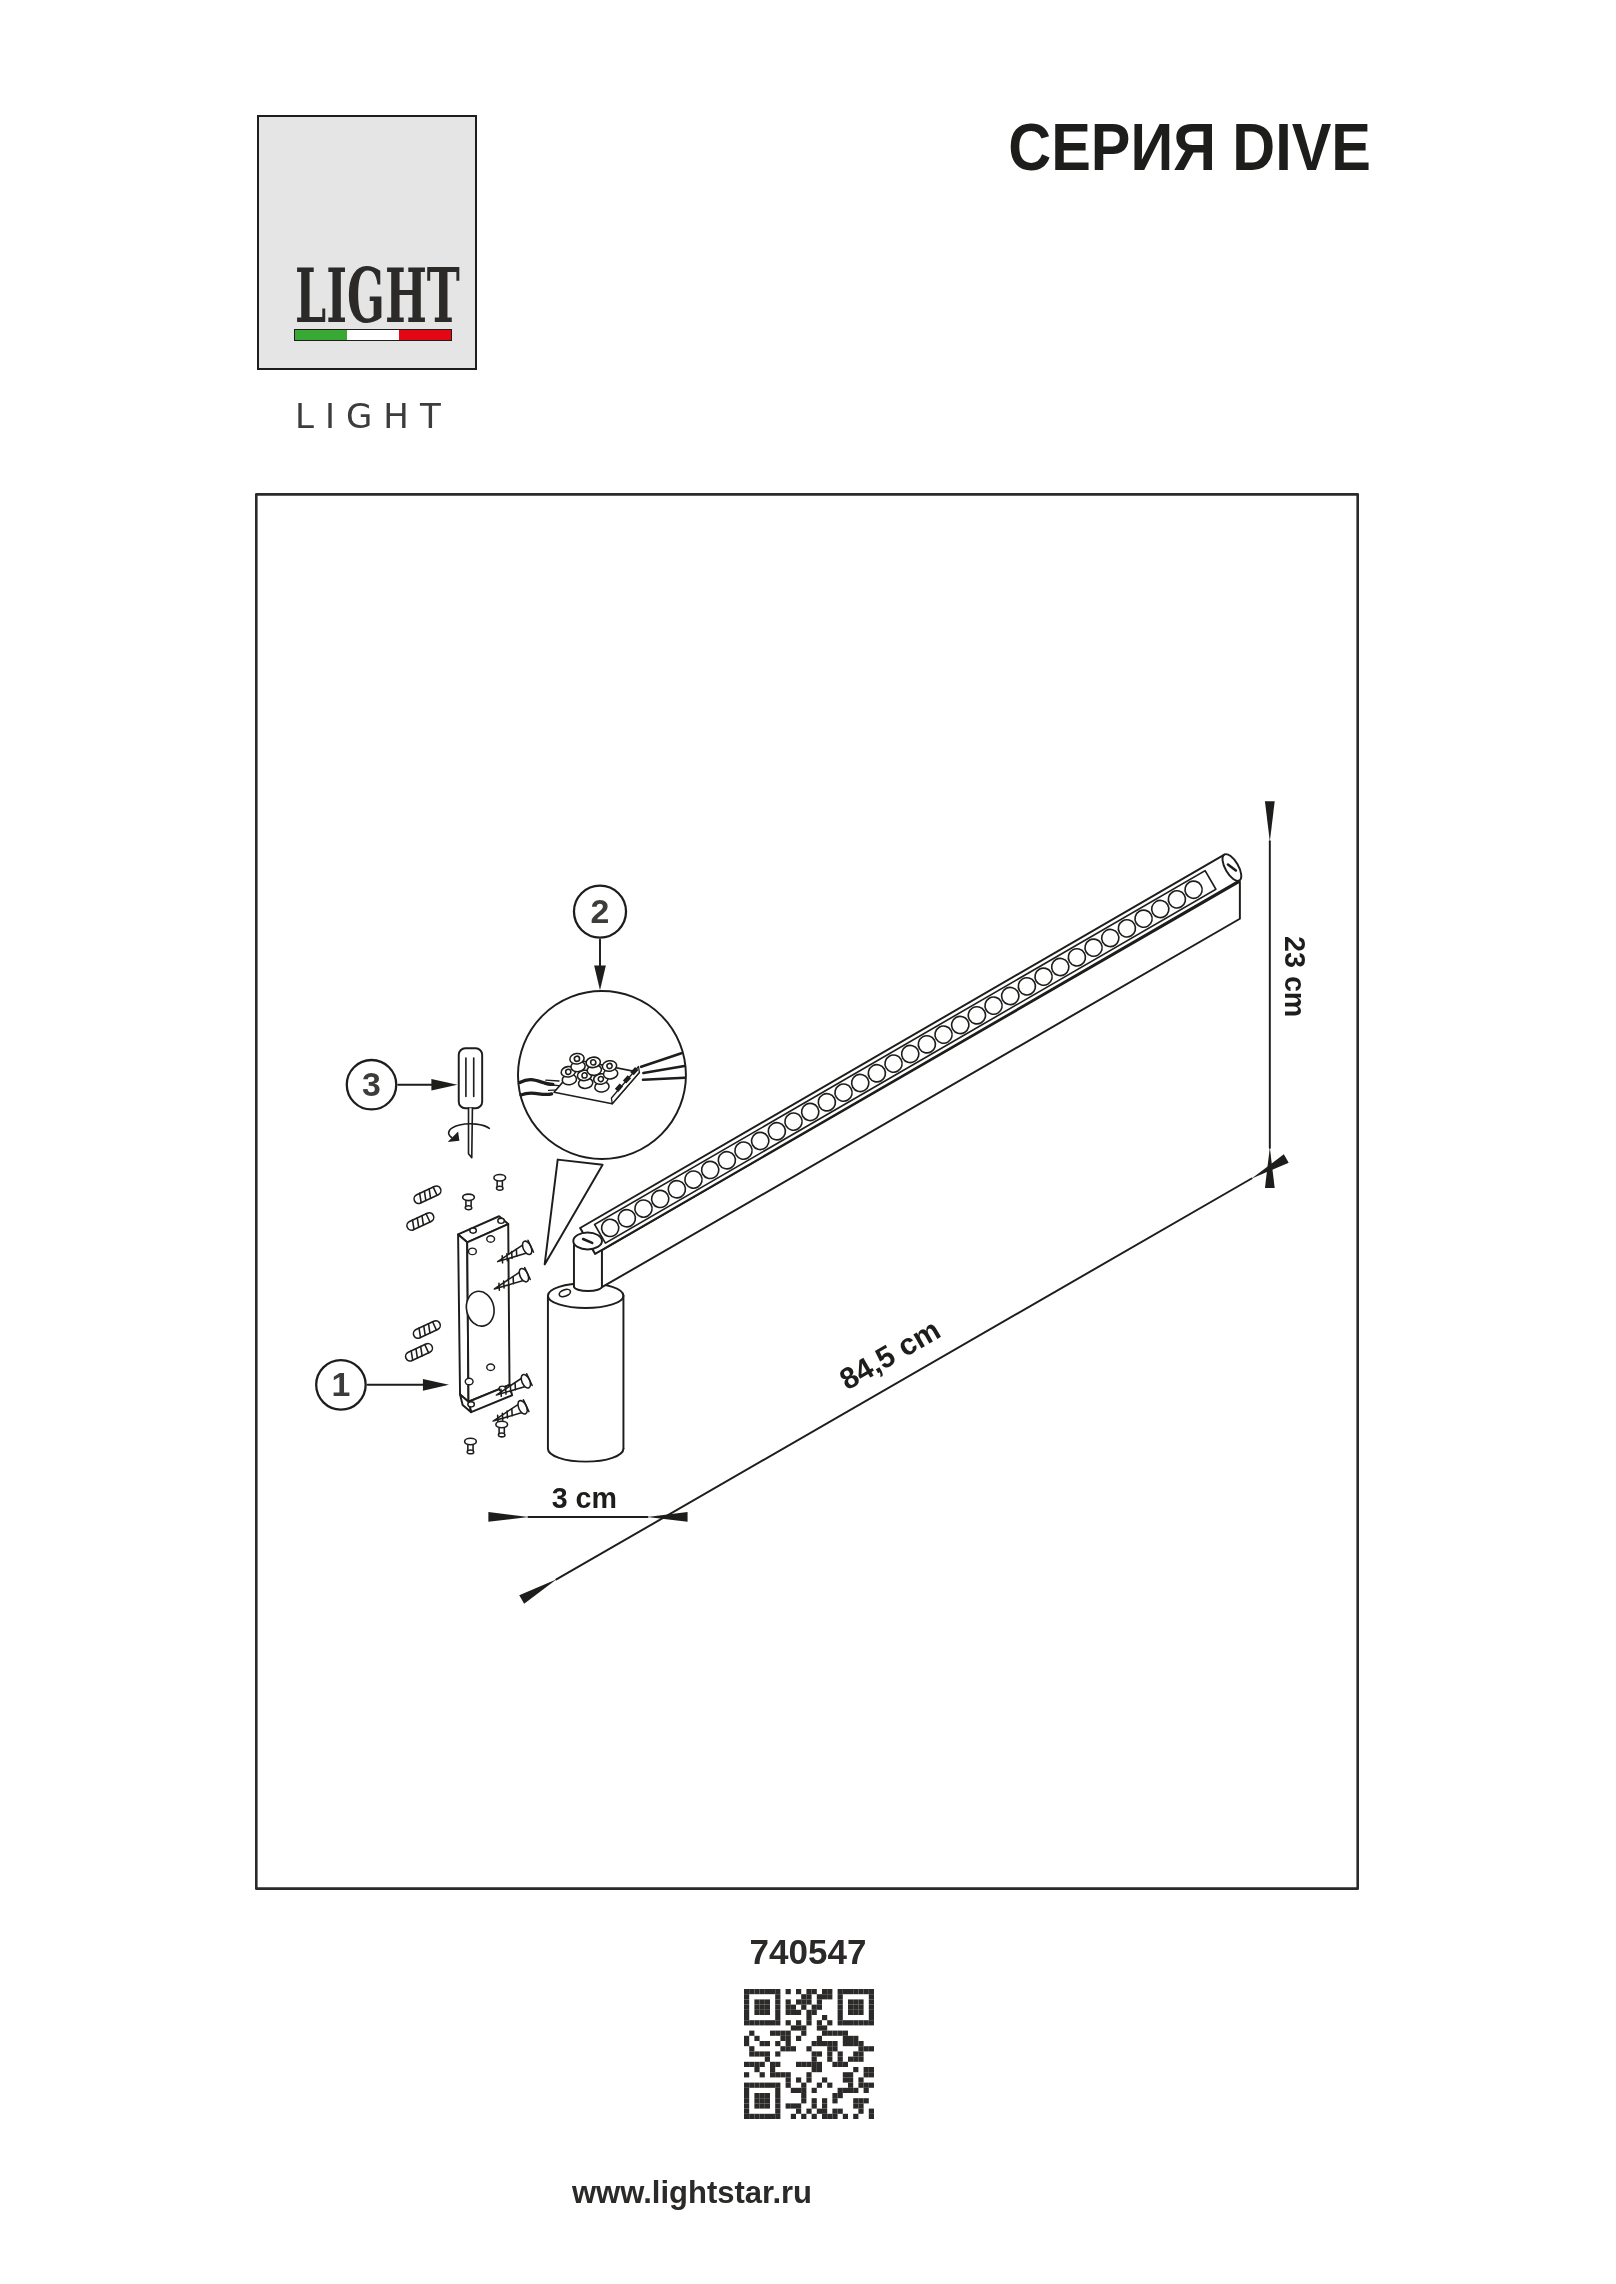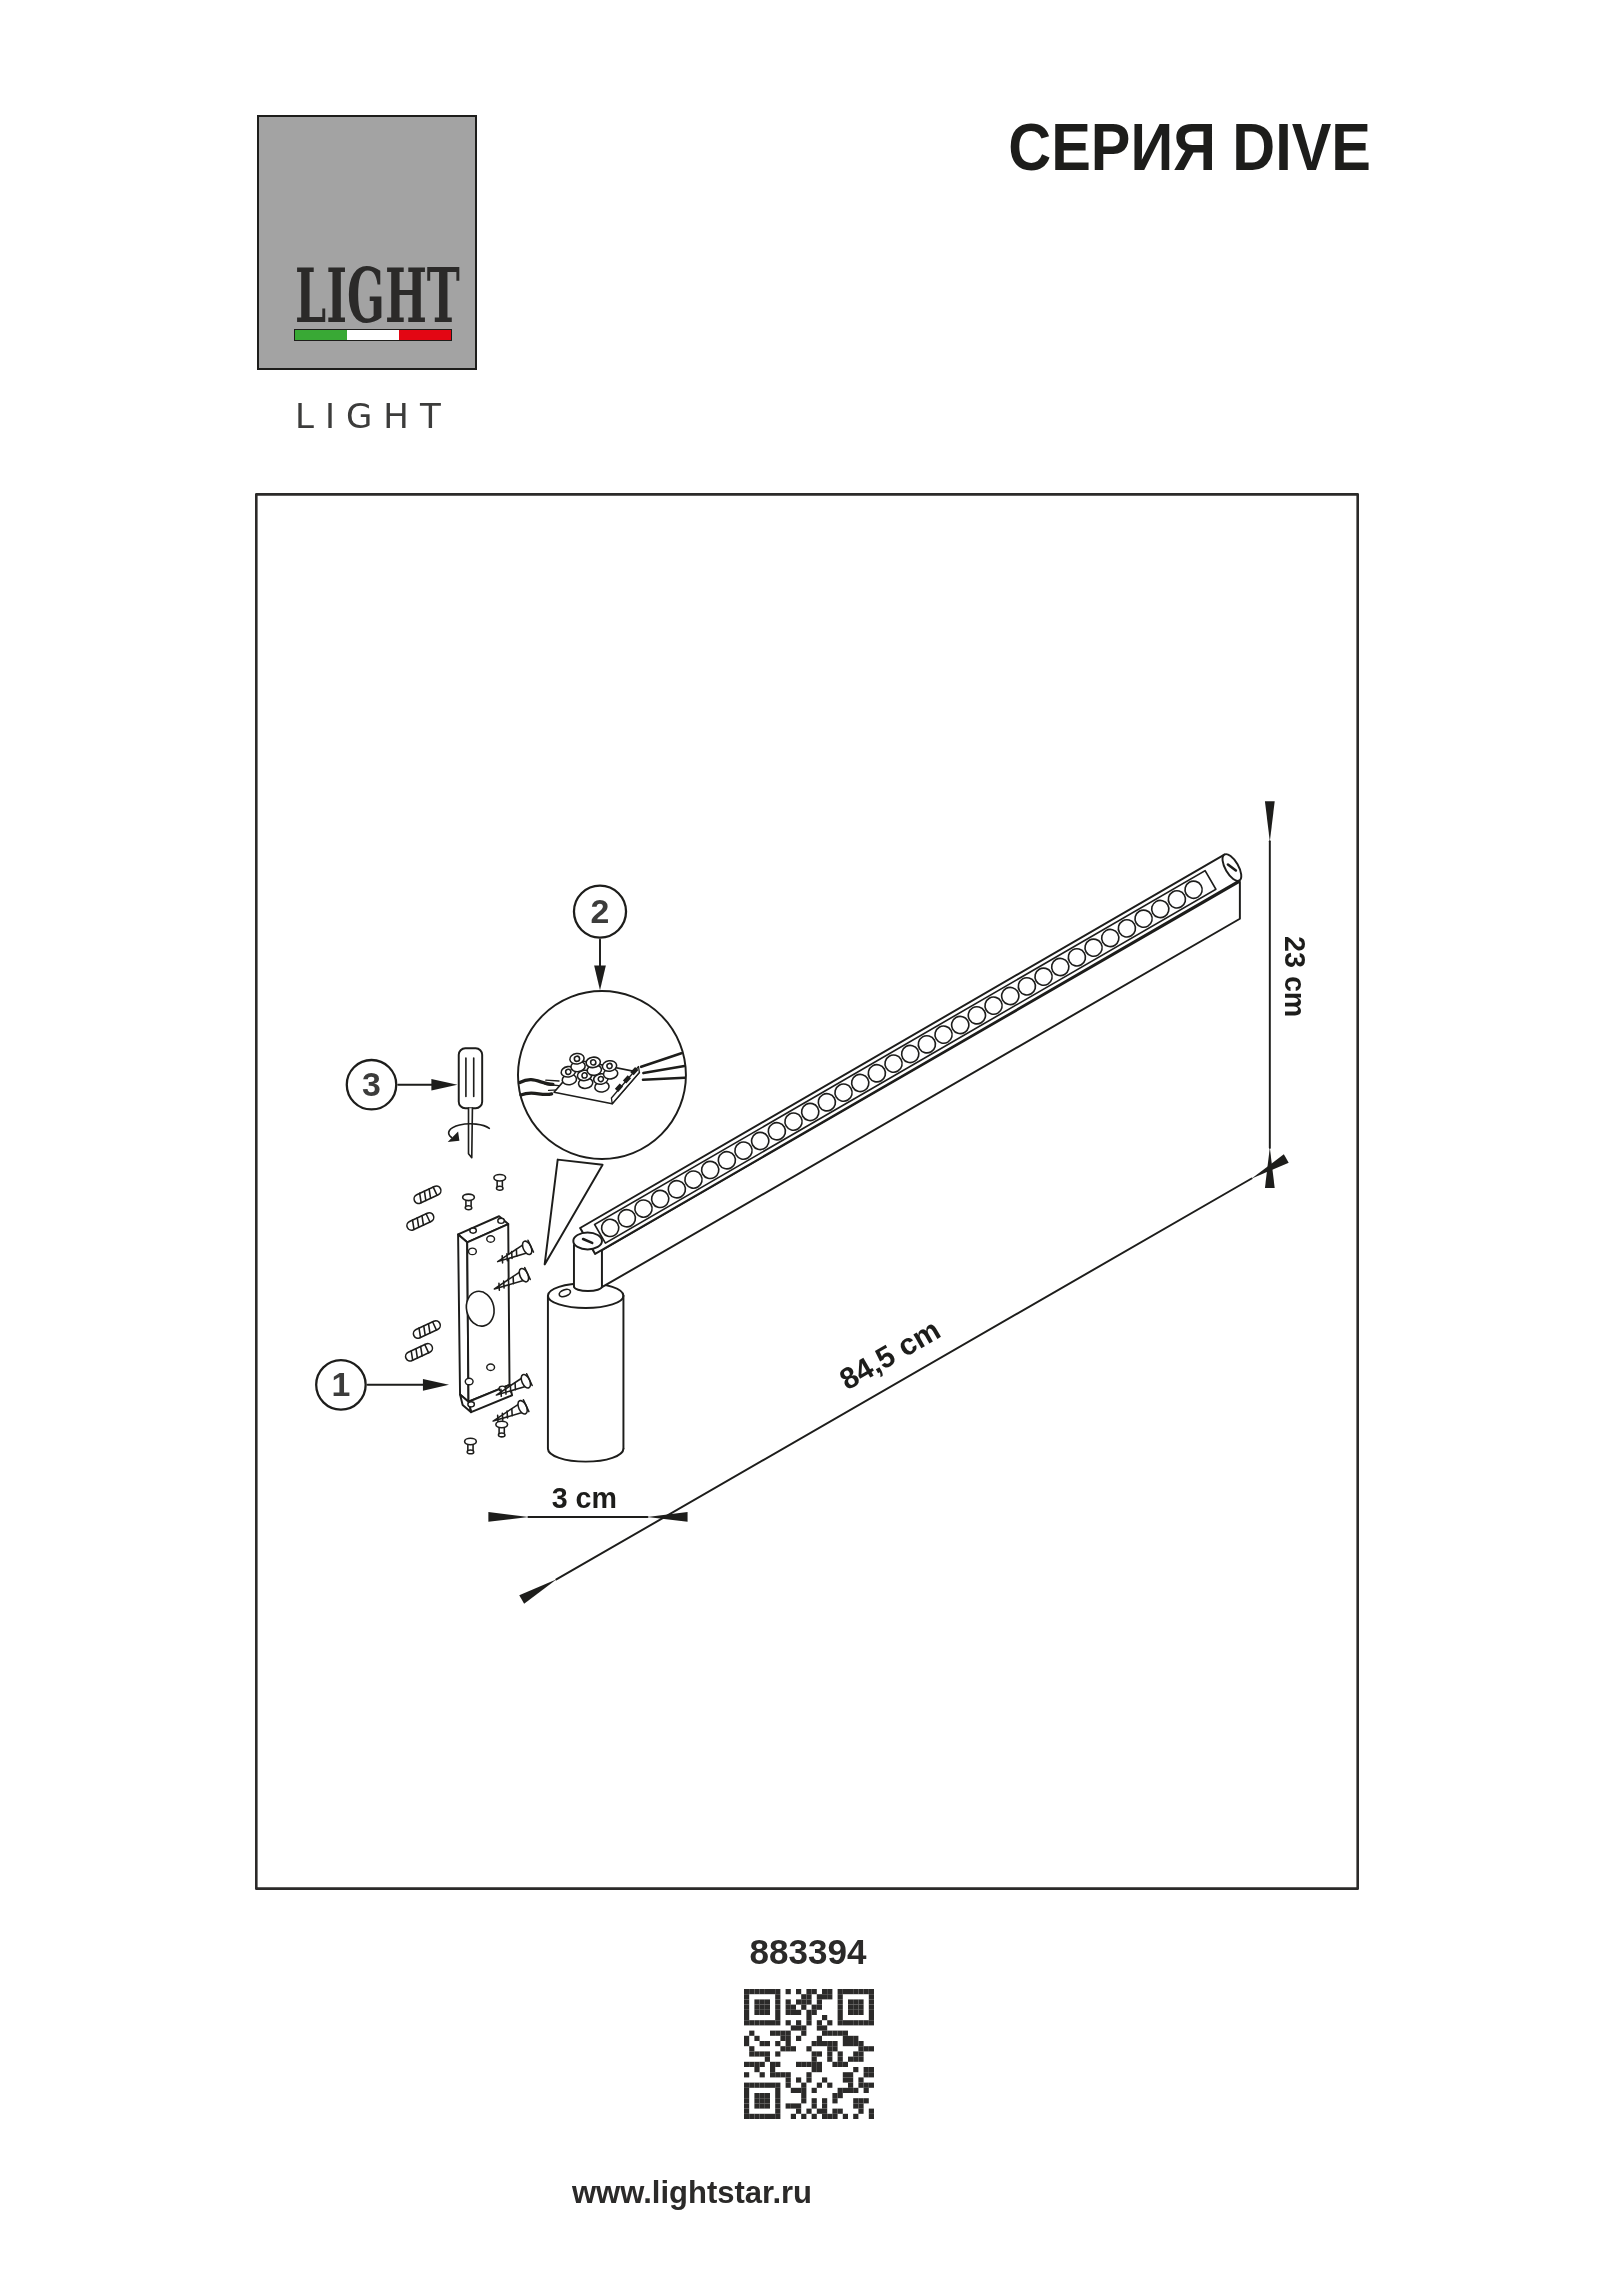--- a/index.html
+++ b/index.html
@@ -1,21 +1,21 @@
 <!DOCTYPE html>
 <html style="font-size:10.4px"><head>
 <meta charset="utf-8">
 <style>
   html,body{margin:0;padding:0;background:#888;}
   .page{
     position:relative;width:1616px;height:2284px;background:#ffffff;
     font-family:"Liberation Sans",sans-serif;color:#1d1d1b;overflow:hidden;
   }
   
-  .logo-box{position:absolute;left:257px;top:115px;width:216px;height:251px;border:2px solid #1d1d1b;background:#a3a3a3;}
+  .logo-box{position:absolute;left:257px;top:115px;width:216px;height:251px;border:2px solid #1d1d1b;background:#e5e5e5;}
   .logo-word{position:absolute;left:36px;white-space:nowrap;color:#2b2a29;}
   .logo-word .sx{display:inline-block;transform-origin:0 50%;}
   .logo-light{top:147px;font-family:"DejaVu Serif",serif;font-weight:bold;font-size:74px;line-height:65px;}
   .logo-light .sx{transform:scaleX(0.60);}
   .logo-star{top:207px;font-family:"DejaVu Serif",serif;font-weight:bold;font-size:92px;line-height:81px;}
   .logo-star .sx{transform:scaleX(0.59);}
   .logo-group{top:281px;font-family:"DejaVu Sans",sans-serif;font-size:34px;line-height:36px;letter-spacing:11px;color:#3c3c3b;}
   .flag{position:absolute;left:35px;top:212px;width:156px;height:9.8px;border:1.3px solid #1d1d1b;display:flex;}
   .flag div{height:100%;flex:1;}
   
@@ -317,21 +317,21 @@
     </g>
 
     <g stroke="#1d1d1b">
       <line x1="612" y1="1666" x2="668" y2="1666" stroke-width="3"></line>
       <polygon points="703,1666 663,1657 663,1675" fill="#1d1d1b" stroke="none"></polygon>
       <circle cx="571" cy="1666" r="38" fill="#fff" stroke-width="3.5"></circle>
       <text x="571" y="1683" text-anchor="middle" fill="#3c3c3b" stroke="none" font-size="52" font-weight="bold">3</text>
     </g>
   </svg>
 
-  <div class="ft-article">883394</div>
+  <div class="ft-article">740547</div>
   <svg class="qr" viewBox="0 0 200 200">
       <rect x="0" y="0" width="8" height="8" fill="#2b2a29"></rect>
       <rect x="8" y="0" width="8" height="8" fill="#2b2a29"></rect>
       <rect x="16" y="0" width="8" height="8" fill="#2b2a29"></rect>
       <rect x="24" y="0" width="8" height="8" fill="#2b2a29"></rect>
       <rect x="32" y="0" width="8" height="8" fill="#2b2a29"></rect>
       <rect x="40" y="0" width="8" height="8" fill="#2b2a29"></rect>
       <rect x="48" y="0" width="8" height="8" fill="#2b2a29"></rect>
       <rect x="64" y="0" width="8" height="8" fill="#2b2a29"></rect>
       <rect x="80" y="0" width="8" height="8" fill="#2b2a29"></rect>

